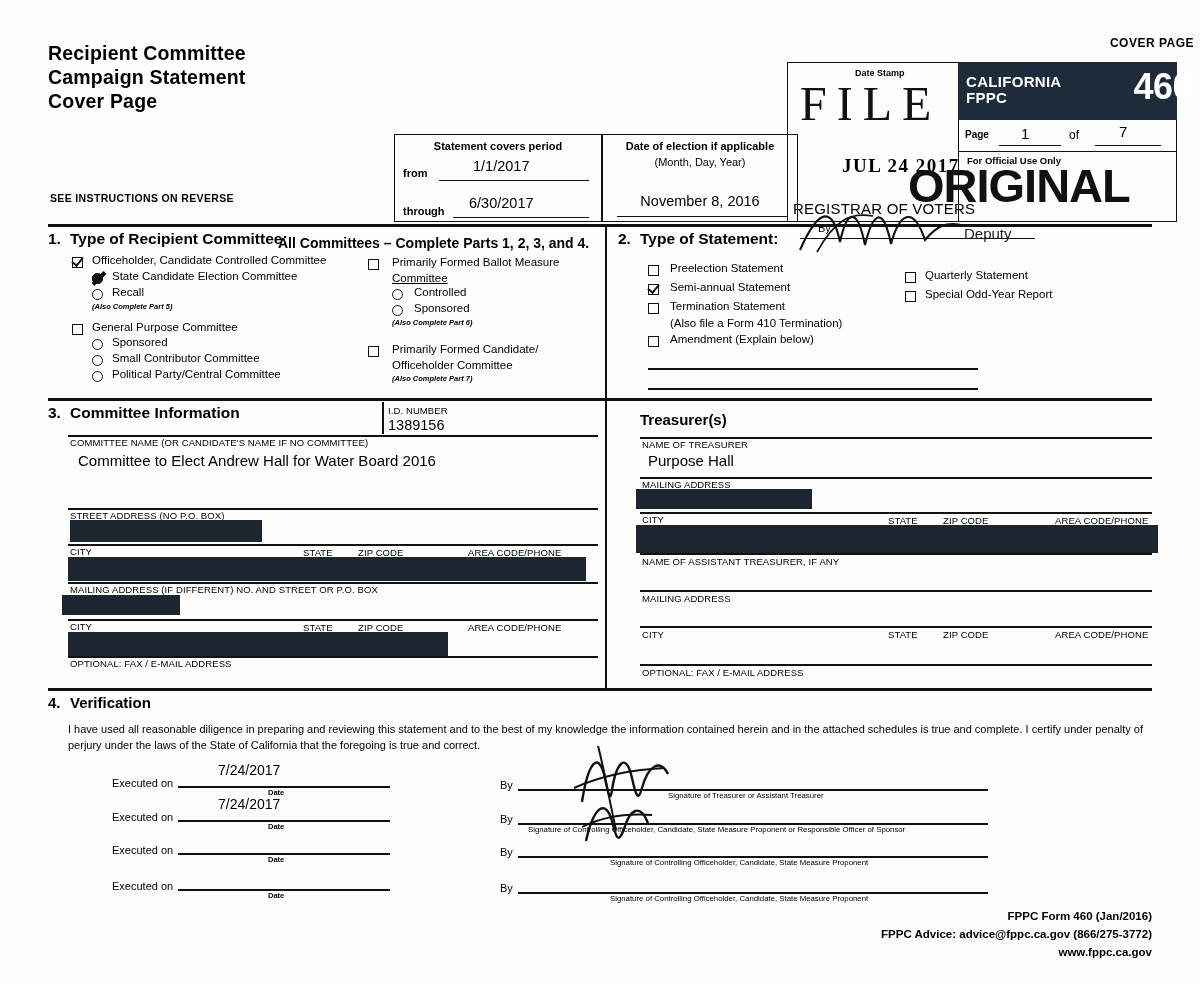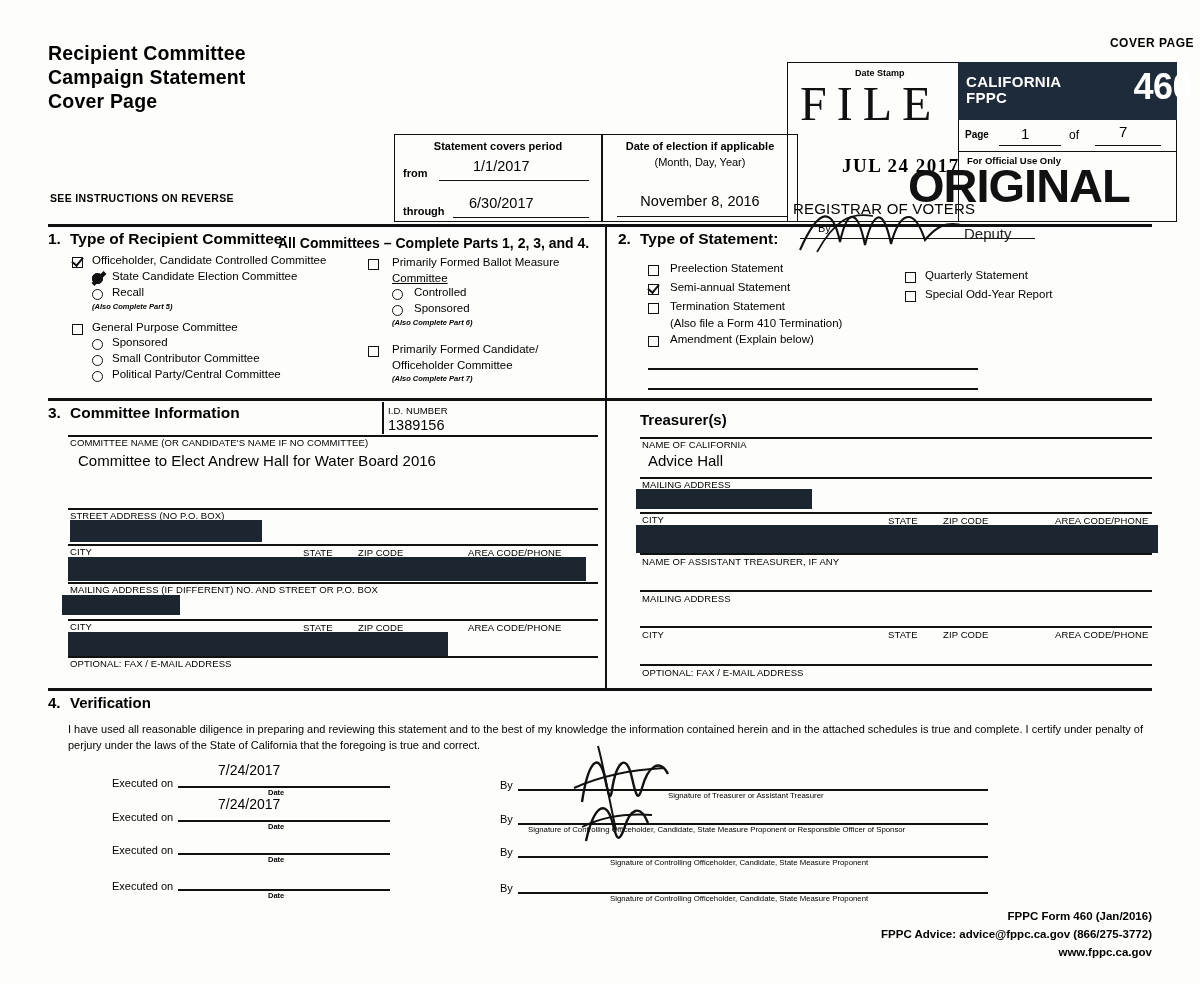--- a/index.html
+++ b/index.html
@@ -260,22 +260,22 @@
   <div class="redact" style="left:68px; top:632px; width:380px; height:24px;"></div>
 
   <div class="rule" style="left:68px; top:656px; width:530px;"></div>
   <div class="caps" style="left:70px; top:658px;">OPTIONAL:  FAX / E-MAIL ADDRESS</div>
 
   <div class="abs" style="left:605px; top:398px; width:2px; height:290px; background:#111;"></div>
 
   <div class="sec-h" style="left:640px; top:411px; font-size:15px;">Treasurer(s)</div>
 
   <div class="rule" style="left:640px; top:437px; width:512px;"></div>
-  <div class="caps" style="left:642px; top:439px;">NAME OF CALIFORNIA</div>
-  <div class="handwritten" style="left:648px; top:452px; font-size:15px;">Advice Hall</div>
+  <div class="caps" style="left:642px; top:439px;">NAME OF TREASURER</div>
+  <div class="handwritten" style="left:648px; top:452px; font-size:15px;">Purpose Hall</div>
 
   <div class="rule" style="left:640px; top:477px; width:512px;"></div>
   <div class="caps" style="left:642px; top:479px;">MAILING ADDRESS</div>
   <div class="redact" style="left:636px; top:489px; width:176px; height:20px;"></div>
 
   <div class="rule" style="left:640px; top:512px; width:512px;"></div>
   <div class="caps" style="left:642px; top:514px;">CITY</div>
   <div class="caps" style="left:888px; top:515px;">STATE</div>
   <div class="caps" style="left:943px; top:515px;">ZIP CODE</div>
   <div class="caps" style="left:1055px; top:515px;">AREA CODE/PHONE</div>

